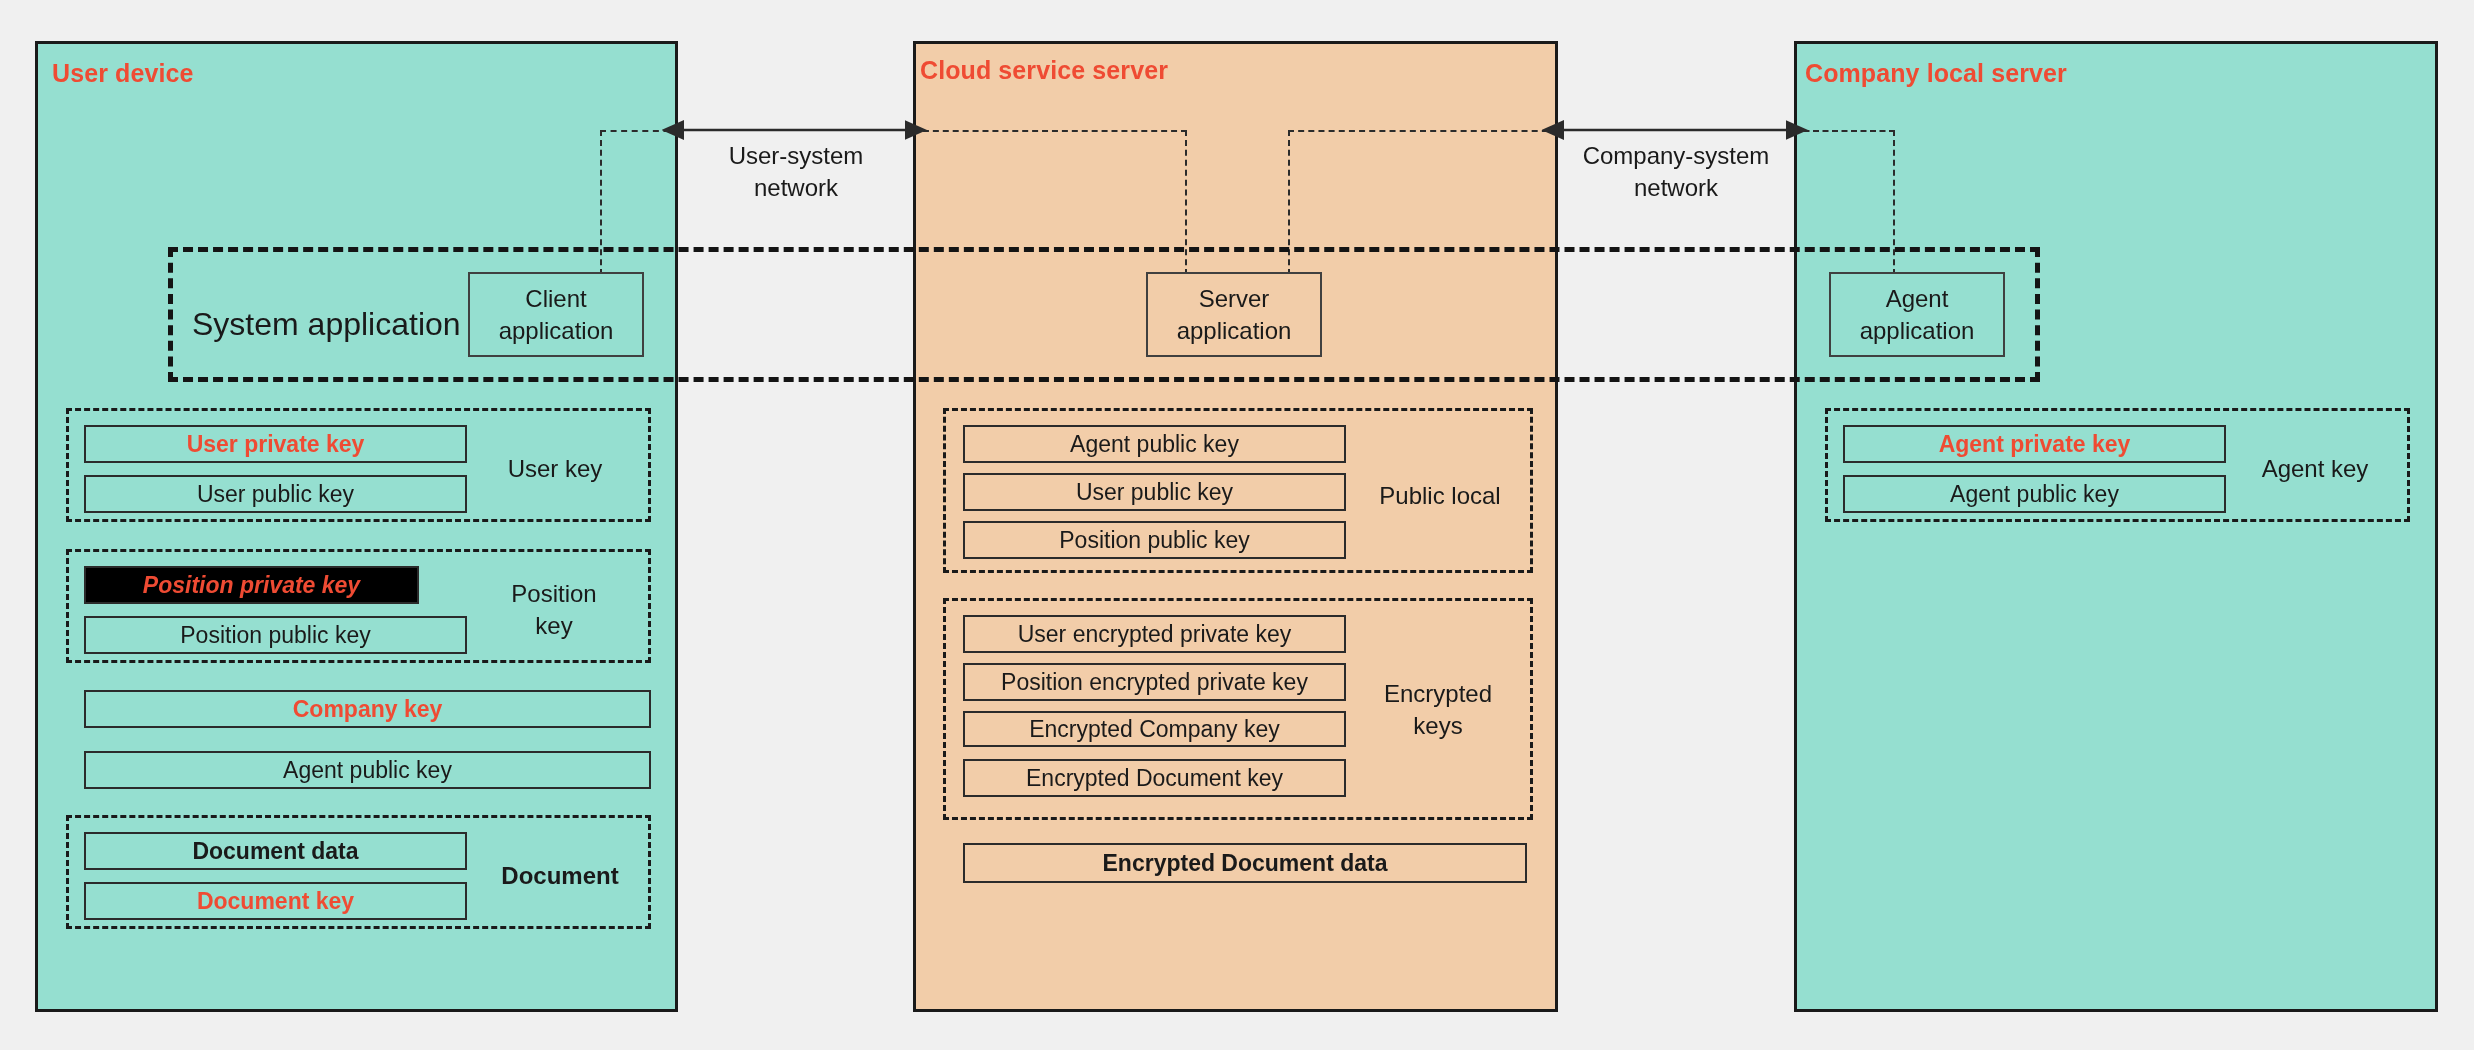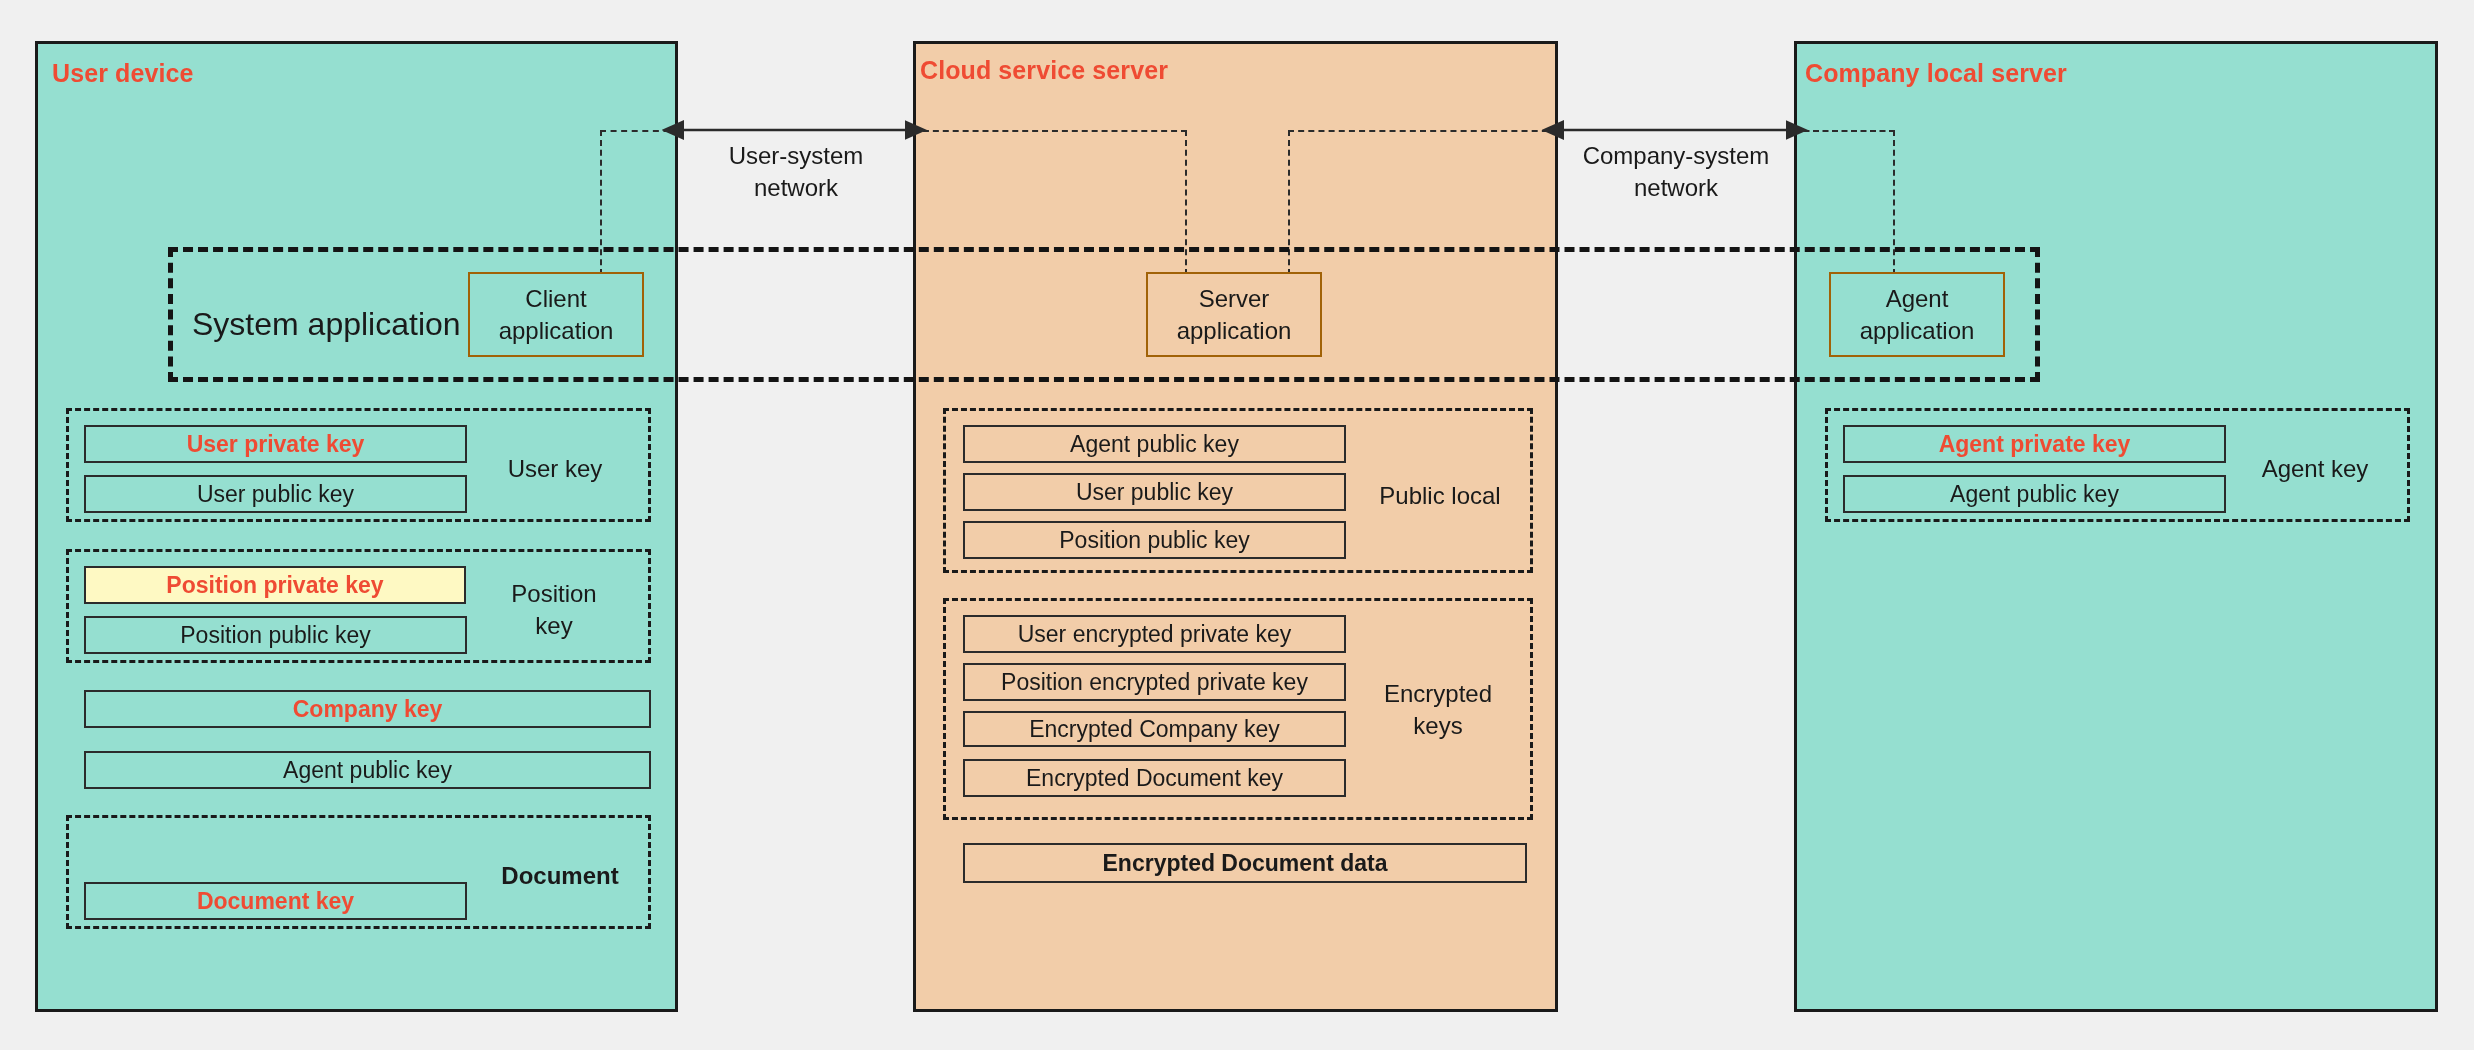--- a/index.html
+++ b/index.html
@@ -55,21 +55,21 @@
   .group-label {
     position: absolute;
     font-size: 24px;
     color: #1a1a1a;
     text-align: center;
     line-height: 1.35;
     white-space: pre-line;
   }
   .appbox {
     position: absolute;
-    border: 2px solid #a16207;
+    border: 2px solid #404040;
     box-sizing: border-box;
     display: flex;
     align-items: center;
     justify-content: center;
     text-align: center;
     font-size: 24px;
     line-height: 1.3;
     color: #1a1a1a;
     white-space: pre-line;
   }
@@ -166,29 +166,30 @@
 
   <div class="appbox" style="left:1829px; top:272px; width:176px; height:85px; background:#95dfd0;">Agent
 application</div>
 
   <div class="group" style="left:66px; top:408px; width:585px; height:114px;"></div>
   <div class="keybox red" style="left:84px; top:425px; width:383px; height:38px; background:#95dfd0;">User private key</div>
   <div class="keybox" style="left:84px; top:475px; width:383px; height:38px; background:#95dfd0;">User public key</div>
   <div class="group-label" style="left:480px; top:453px; width:150px;">User key</div>
 
   <div class="group" style="left:66px; top:549px; width:585px; height:114px;"></div>
-  <div class="keybox red" style="left:84px; top:566px; width:382px; height:38px; background:#fef9c3;">Position private key</div>
+  <div class="keybox red" style="left:84px; top:566px; width:335px; height:38px; background:#000000;font-style:italic;">Position private key</div>
   <div class="keybox" style="left:84px; top:616px; width:383px; height:38px; background:#95dfd0;">Position public key</div>
   <div class="group-label" style="left:489px; top:578px; width:130px;">Position
 key</div>
 
   <div class="keybox red" style="left:84px; top:690px; width:567px; height:38px; background:#95dfd0;">Company key</div>
   <div class="keybox" style="left:84px; top:751px; width:567px; height:38px; background:#95dfd0;">Agent public key</div>
 
   <div class="group" style="left:66px; top:815px; width:585px; height:114px;"></div>
+  <div class="keybox bold" style="left:84px; top:832px; width:383px; height:38px; background:#95dfd0;">Document data</div>
   <div class="keybox red" style="left:84px; top:882px; width:383px; height:38px; background:#95dfd0;">Document key</div>
   <div class="group-label" style="left:480px; top:860px; width:160px;font-weight:bold;">Document</div>
 
   <div class="group" style="left:943px; top:408px; width:590px; height:165px;"></div>
   <div class="keybox" style="left:963px; top:425px; width:383px; height:38px; background:#f2cda9;">Agent public key</div>
   <div class="keybox" style="left:963px; top:473px; width:383px; height:38px; background:#f2cda9;">User public key</div>
   <div class="keybox" style="left:963px; top:521px; width:383px; height:38px; background:#f2cda9;">Position public key</div>
   <div class="group-label" style="left:1360px; top:480px; width:160px;">Public local</div>
 
   <div class="group" style="left:943px; top:598px; width:590px; height:222px;"></div>

